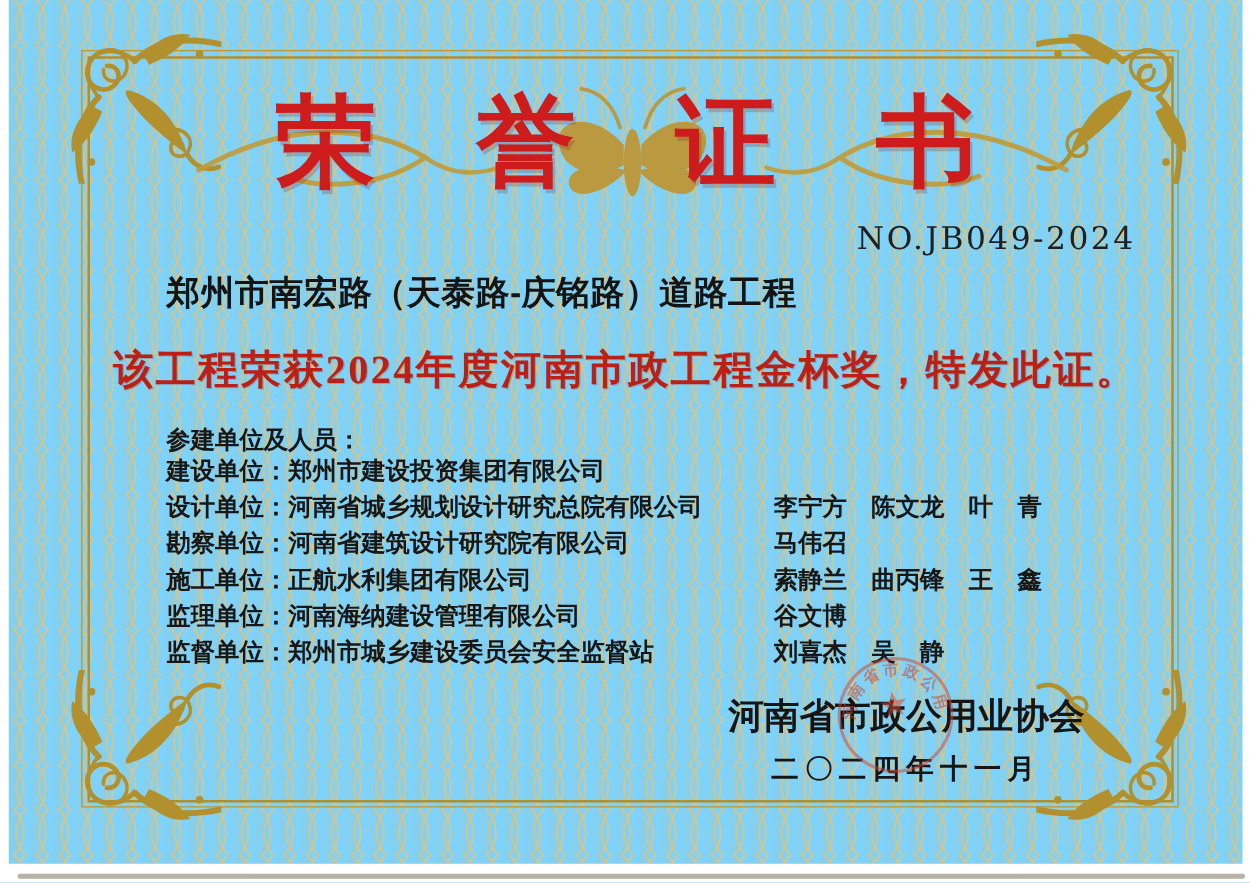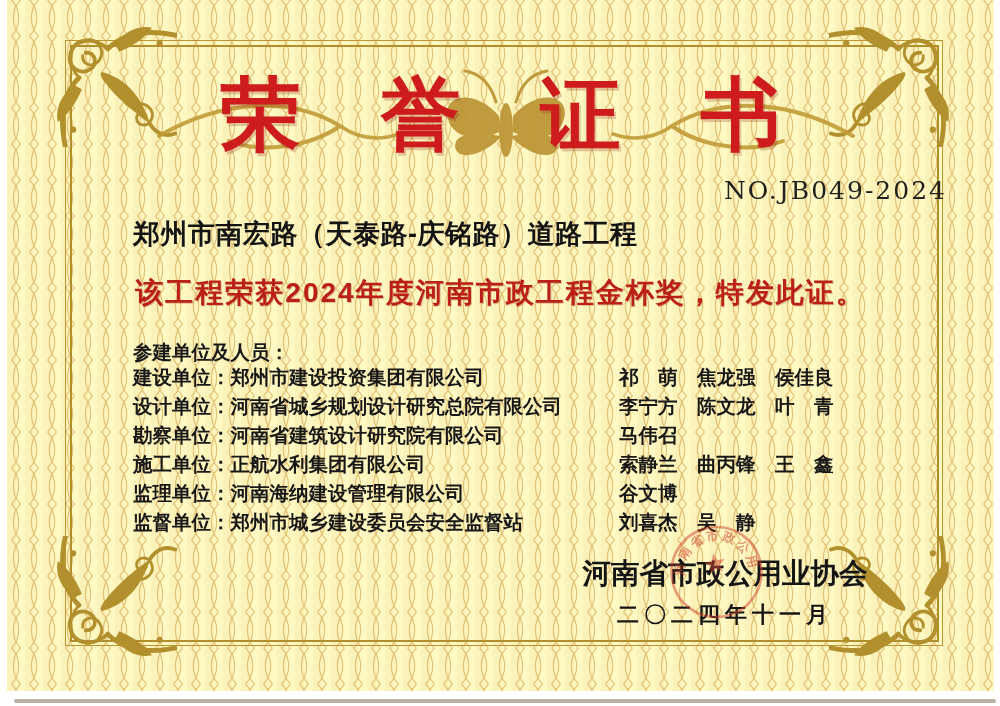--- a/index.html
+++ b/index.html
@@ -3,21 +3,21 @@
 <meta charset="utf-8">
 <style>
   html,body{margin:0;padding:0;}
   body{
     width:1000px;height:706px;position:relative;overflow:hidden;
     background:#ffffff;
     font-family:"Liberation Serif", serif;
   }
   .cert{
     position:absolute;left:7px;top:0;width:987px;height:691px;
-    background:#fef9c3;overflow:hidden;
+    background:#7dd3fc;overflow:hidden;
   }
   .cert::after{ 
     content:"";position:absolute;inset:0;pointer-events:none;
     background:repeating-linear-gradient(90deg,
       rgba(222,178,96,0.10) 0px, rgba(222,178,96,0.10) 9px,
       rgba(255,255,255,0) 9px, rgba(255,255,255,0) 18px);
   }
   .pattern-svg{position:absolute;inset:0;width:100%;height:100%;}
   .frame{
     position:absolute;left:58px;top:40px;width:878px;height:606px;
@@ -35,33 +35,33 @@
   .title-wrap{position:absolute;left:0;top:56px;width:987px;height:140px;z-index:4;}
   .title-flourish{position:absolute;left:0;top:0;width:987px;height:150px;}
   .cert-title{
     position:relative;margin:0;text-align:center;
     font-size:80px;line-height:118px;font-weight:bold;
     letter-spacing:30px;text-indent:30px;
     color:#ce1b1b;text-shadow:2px 3px 0 rgba(130,25,12,0.22);
     font-family:"Liberation Serif", serif;
   }
   .cert-no{
-    position:absolute;top:176px;left:640px;width:300px;text-align:right;
+    position:absolute;top:176px;left:640px;width:300px;text-align:center;
     font-size:25px;letter-spacing:2px;color:#20201e;z-index:4;
     font-family:"DejaVu Serif", serif;
   }
   .project-name{
     position:absolute;left:126px;top:216px;z-index:4;
     font-size:27px;font-weight:bold;color:#141414;
     font-family:"Liberation Sans", sans-serif;letter-spacing:0.5px;
   }
   .award-line{
     position:absolute;left:0;top:274px;width:987px;text-align:center;z-index:4;
-    font-size:28px;font-weight:bold;color:#bb2016;letter-spacing:2px;
-    font-family:Liberation Sans, sans-serif;
+    font-size:32px;font-weight:bold;color:#bb2016;letter-spacing:2px;
+    font-family:Liberation Serif, serif;
     text-shadow:1px 1px 0 rgba(140,30,15,0.25);
   }
   .participants{
     position:absolute;left:126px;top:341px;width:790px;z-index:4;
     font-family:"Liberation Sans", sans-serif;color:#171717;
   }
   .participants-heading{font-size:19.5px;font-weight:bold;line-height:22px;margin-bottom:0;}
   .unit-row{display:flex;height:29px;line-height:29px;font-size:19.5px;font-weight:bold;}
   .unit-left{flex:0 0 486px;white-space:nowrap;}
   .unit-people{flex:1;white-space:nowrap;}
@@ -153,21 +153,20 @@
 
   <div class="project-name">郑州市南宏路（天泰路-庆铭路）道路工程</div>
 
   <div class="award-line">该工程荣获2024年度河南市政工程金杯奖，特发此证。</div>
 
   <div class="participants">
     <div class="participants-heading">参建单位及人员：</div>
 
     <div class="unit-row">
       <span class="unit-left"><span>建设单位：</span><span>郑州市建设投资集团有限公司</span></span>
-      <span class="unit-people">祁　萌　焦龙强　侯佳良</span>
     </div>
     <div class="unit-row">
       <span class="unit-left"><span>设计单位：</span><span>河南省城乡规划设计研究总院有限公司</span></span>
       <span class="unit-people">李宁方　陈文龙　叶　青</span>
     </div>
     <div class="unit-row">
       <span class="unit-left"><span>勘察单位：</span><span>河南省建筑设计研究院有限公司</span></span>
       <span class="unit-people">马伟召</span>
     </div>
     <div class="unit-row">

